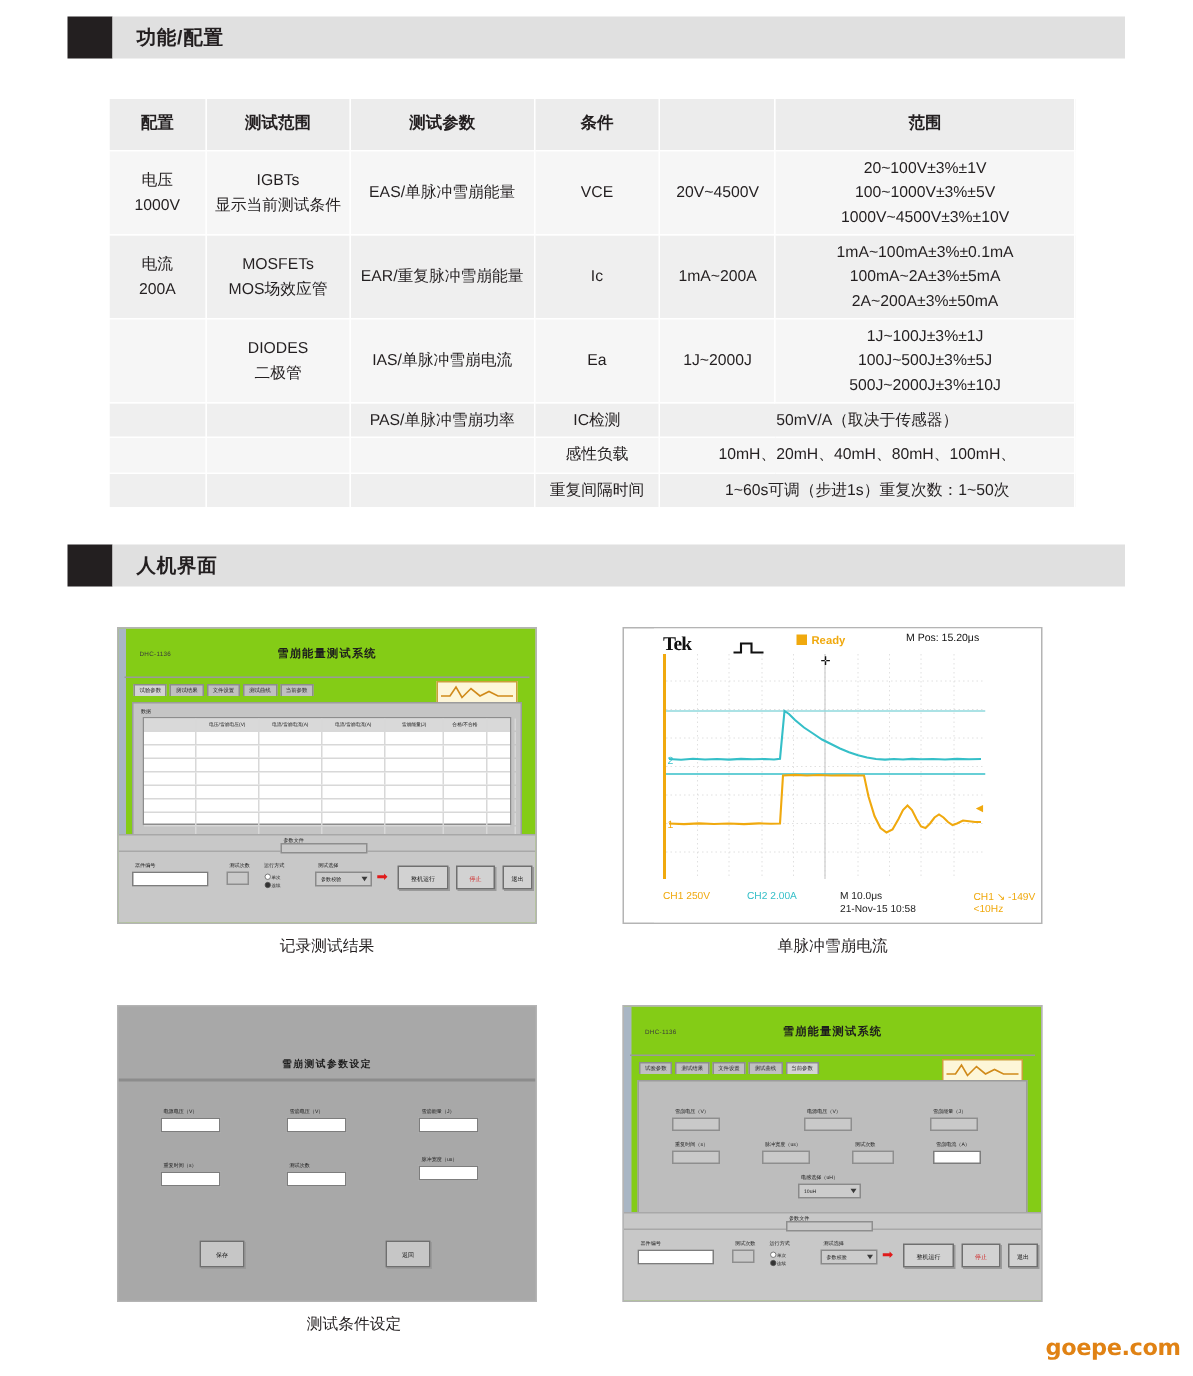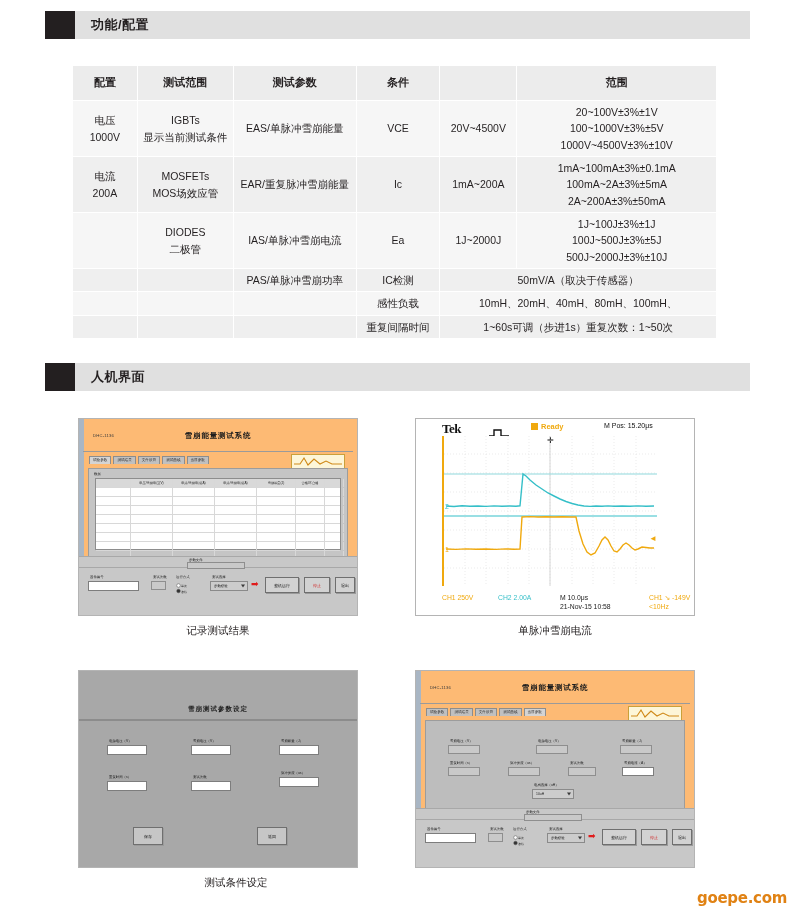--- a/index.html
+++ b/index.html
@@ -65,21 +65,21 @@
   .shot .frame{
     background:#c3c3c3;border:1px solid #b4b4b4;
     position:relative;overflow:hidden;
   }
   .cap{
     text-align:center;font-size:10.5px;color:#231f20;
     margin-top:8px;
   }
 
   
-  .app{position:absolute;inset:0;background:#fdba74;}
+  .app{position:absolute;inset:0;background:#84cc16;}
   .app-strip{position:absolute;left:0;top:0;width:5px;height:100%;background:#a9b6c4;}
   .app-model{position:absolute;left:14px;top:14px;font-size:4.2px;color:#3a3a3a;letter-spacing:.2px;}
   .app-title{
     position:absolute;left:0;right:0;top:12px;text-align:center;
     font-size:7.5px;font-weight:bold;color:#1d1d1d;letter-spacing:.8px;
   }
   .app-rule{position:absolute;left:4px;right:4px;top:32px;height:1px;background:#9a9a9a;}
   .tabs{position:absolute;left:10px;top:37px;display:flex;gap:2px;}
   .tab{
     border:1px solid #8d8d8d;border-bottom:none;background:#c0c0c0;

